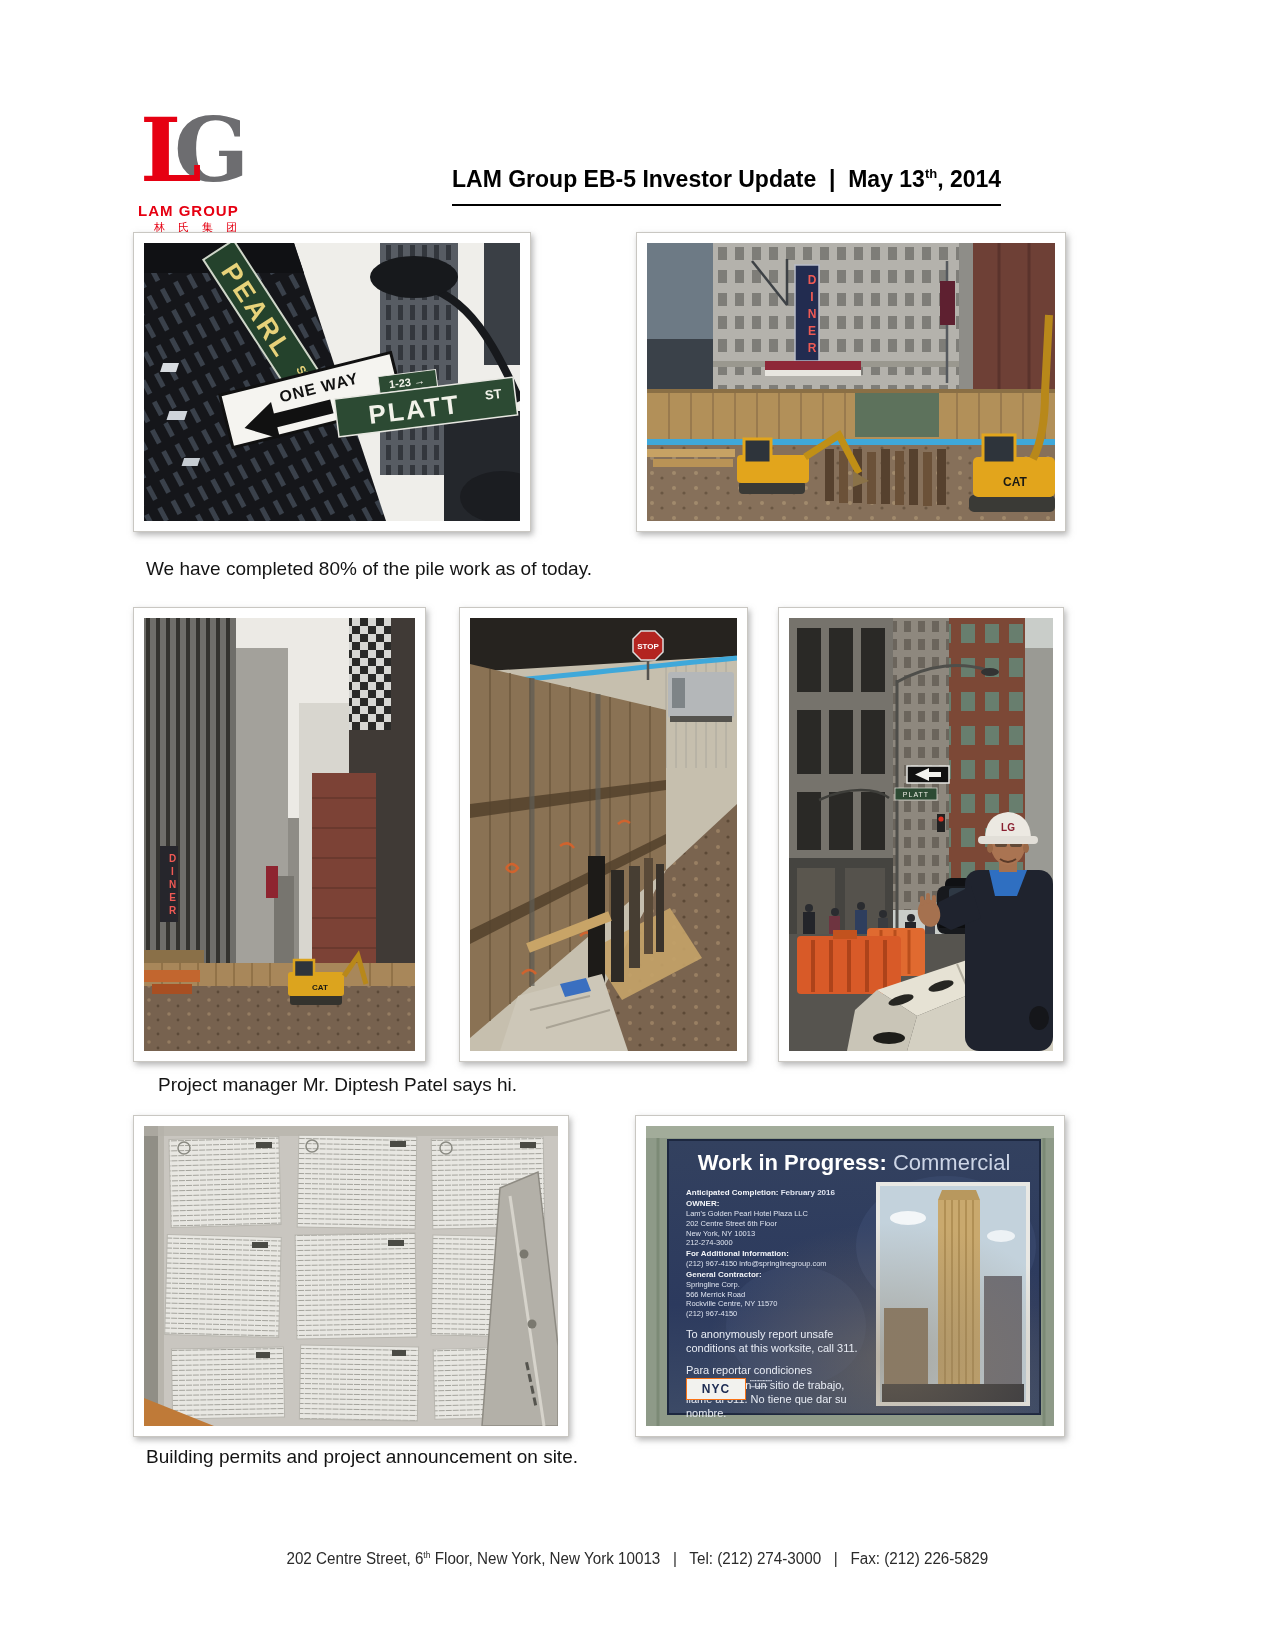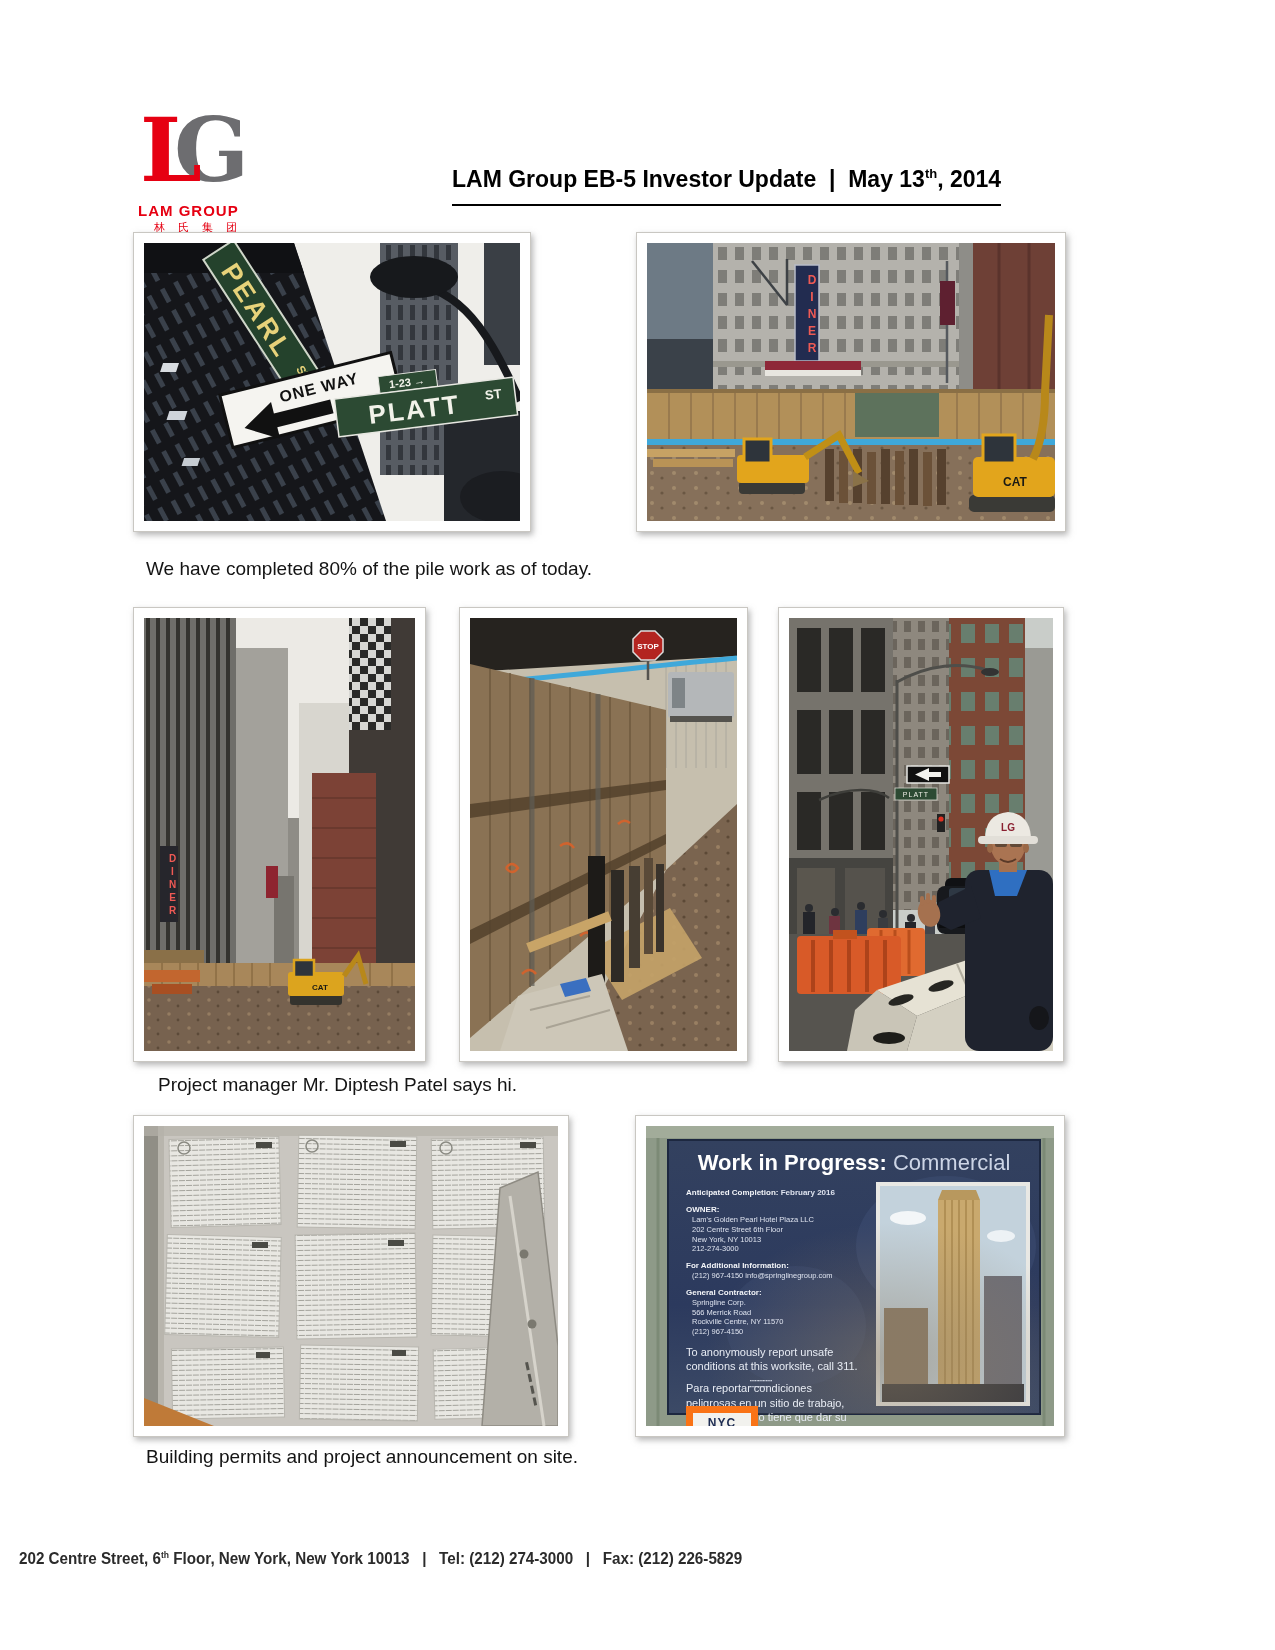--- a/index.html
+++ b/index.html
@@ -14,42 +14,42 @@
           font-size:88px;color:#e60012;z-index:2;}
   .logo-name{margin-top:6px;text-align:left;width:120px;font-size:15px;font-weight:bold;
              color:#e60012;letter-spacing:1px;white-space:pre;}
   .logo-cn{text-align:center;width:120px;font-size:11px;color:#e60012;letter-spacing:5px;margin-top:1px;}
   
   .doc-title{position:absolute;left:452px;top:166px;font-size:23px;font-weight:bold;color:#000;
              border-bottom:2px solid #000;padding-bottom:11px;white-space:pre;}
   .doc-title sup{font-size:13px;}
   
   .caption{position:absolute;left:146px;font-size:19px;color:#141414;white-space:pre;}
-  .footer{position:absolute;top:1550px;left:0;width:100%;font-size:16px;
-          font-weight:bold;color:#2b2b2b;white-space:pre;}
+  .footer{position:absolute;top:1550px;left:0;width:100%;text-align:center;font-size:16px;
+          font-weight:normal;color:#2b2b2b;white-space:pre;}
   .footer .in{display:inline-block;transform:scaleX(.95);}
   .footer sup{font-size:9px;}
   
   .photo{position:absolute;background:#fff;border:1px solid #c9c7c2;padding:10px;
          box-shadow:2px 3px 6px rgba(110,110,110,.5);}
   .ph-img{position:relative;width:100%;height:100%;overflow:hidden;background:#ddd;}
   .ph-img svg{display:block;width:100%;height:100%;}
   .vtext{position:absolute;writing-mode:vertical-rl;text-orientation:upright;font-weight:bold;
          color:#ef5a54;text-align:center;line-height:1;}
   
   .sg-head{position:absolute;left:24px;top:24px;width:368px;text-align:center;white-space:pre;}
   .sg-head .b{font-weight:bold;color:#ffffff;font-size:22px;}
   .sg-head .l{color:#cdd5e6;font-size:22px;}
   .sg-col{position:absolute;left:40px;top:62px;width:178px;}
-  .sg-label{font-weight:bold;font-size:8px;color:#f2f4f8;margin-top:7px;line-height:1.25;}
-  .sg-line{font-size:7.5px;color:#dde2ee;line-height:1.3;margin-left:6px;}
+  .sg-label{font-weight:bold;font-size:8px;color:#f2f4f8;margin-top:1px;line-height:1.25;}
+  .sg-line{font-size:7.5px;color:#dde2ee;line-height:1.3;}
   .sg-note{font-size:11px;color:#e8ecf4;margin-top:8px;line-height:1.3;}
   .sg-nyc{position:absolute;left:40px;top:252px;width:58px;height:20px;background:#f2f2ee;
-          border:7px solid #f97316;display:flex;align-items:center;justify-content:center;
-          font-weight:bold;font-size:12px;color:#1d2c52;letter-spacing:1px;margin-top:28px;}
+          border:1px solid #f97316;display:flex;align-items:center;justify-content:center;
+          font-weight:bold;font-size:12px;color:#1d2c52;letter-spacing:1px;}
   .sg-nyc-side{position:absolute;left:104px;top:252px;width:70px;font-size:4.5px;color:#cfd5e2;line-height:1.4;}
 </style>
 </head>
 <body>
 
 <div class="page">
 
   <div class="logo">
     <div class="monogram">
       <span class="mono-g">G</span>

